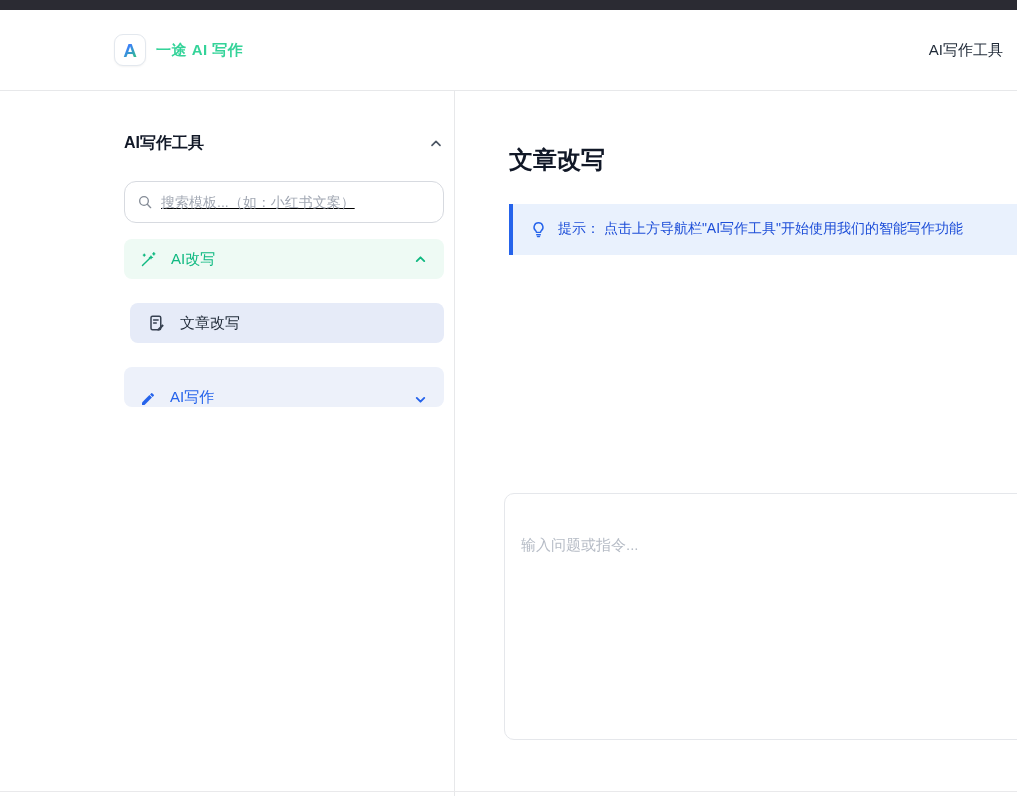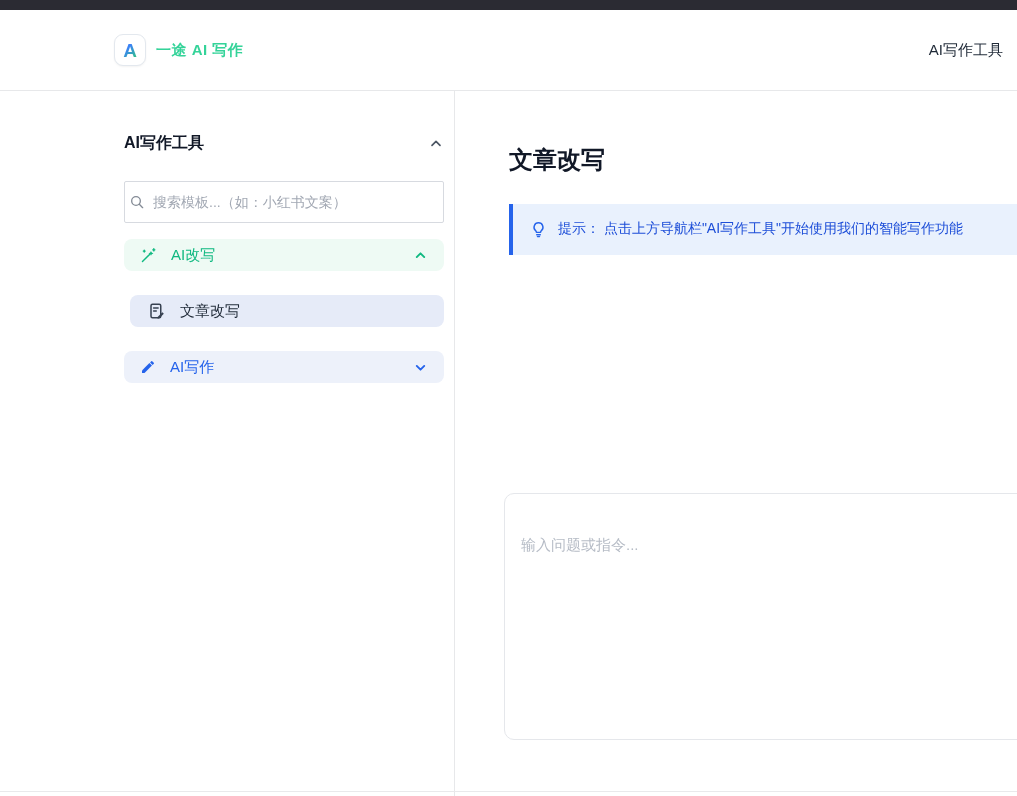--- a/index.html
+++ b/index.html
@@ -63,60 +63,61 @@
     display: flex; align-items: center; justify-content: space-between;
     cursor: pointer;
   }
   .sidebar-title { font-size: 16px; font-weight: 700; color: #111827; }
   .chev-dark { color: #4b5563; }
 
   .search-box {
     margin-top: 27px;
     height: 42px;
     border: 1px solid #d7dae0;
-    border-radius: 2px;
+    border-radius: 12px;
     background: #fff;
     display: flex; align-items: center;
-    padding: 0 10px 0 4px;
+    padding: 0 10px 0 12px;
     gap: 8px;
+    text-decoration: underline;
   }
   .search-icon { color: #848b96; flex: 0 0 auto; }
   .search-input {
     border: none; outline: none;
     flex: 1;
     font-size: 14px;
     color: #374151;
     font-family: inherit;
     background: transparent;
   }
   .search-input::placeholder { color: #a2a8b3; }
 
   .side-row {
-    height: 32px;
+    height: 40px;
     border-radius: 8px;
     display: flex; align-items: center;
     padding: 0 16px;
     cursor: pointer;
   }
   .side-row .row-label { font-size: 15px; font-weight: 500; margin-left: 14px; }
   .side-row .row-chev { margin-left: auto; }
 
   .row-green { margin-top: 16px; background: #eefaf4; color: #10b981; }
   .row-green .row-label { color: #10b981; }
 
   .row-sub {
     margin-top: 24px;
     margin-left: 6px;
     background: #e6ebf8;
     color: #374151;
     padding: 0 16px 0 18px;
   }
   .row-sub .row-label { color: #1f2937; font-weight: 400; }
 
-  .row-blue { margin-top: 24px; background: #edf1fa; color: #2563eb; }
+  .row-blue { margin-top: 24px; background: #edf1fa; color: #2563eb; align-items: flex-end; }
   .row-blue .row-label { color: #2563eb; }
 
   
   .main {
     flex: 1 1 auto;
     padding: 55px 0 0 49px;
     position: relative;
     min-width: 0;
   }
   .page-title { font-size: 24px; font-weight: 700; color: #111827; margin-left: 5px; line-height: 1.2; }

